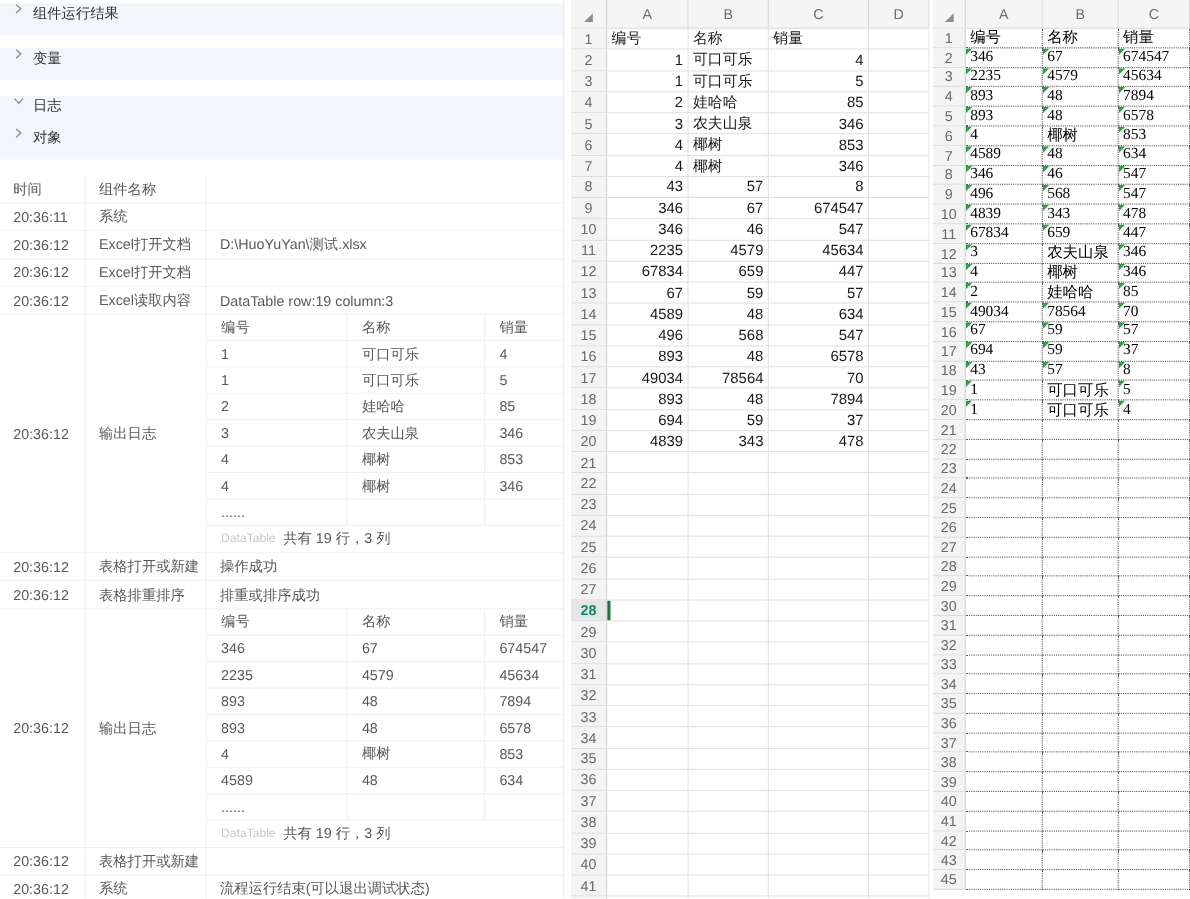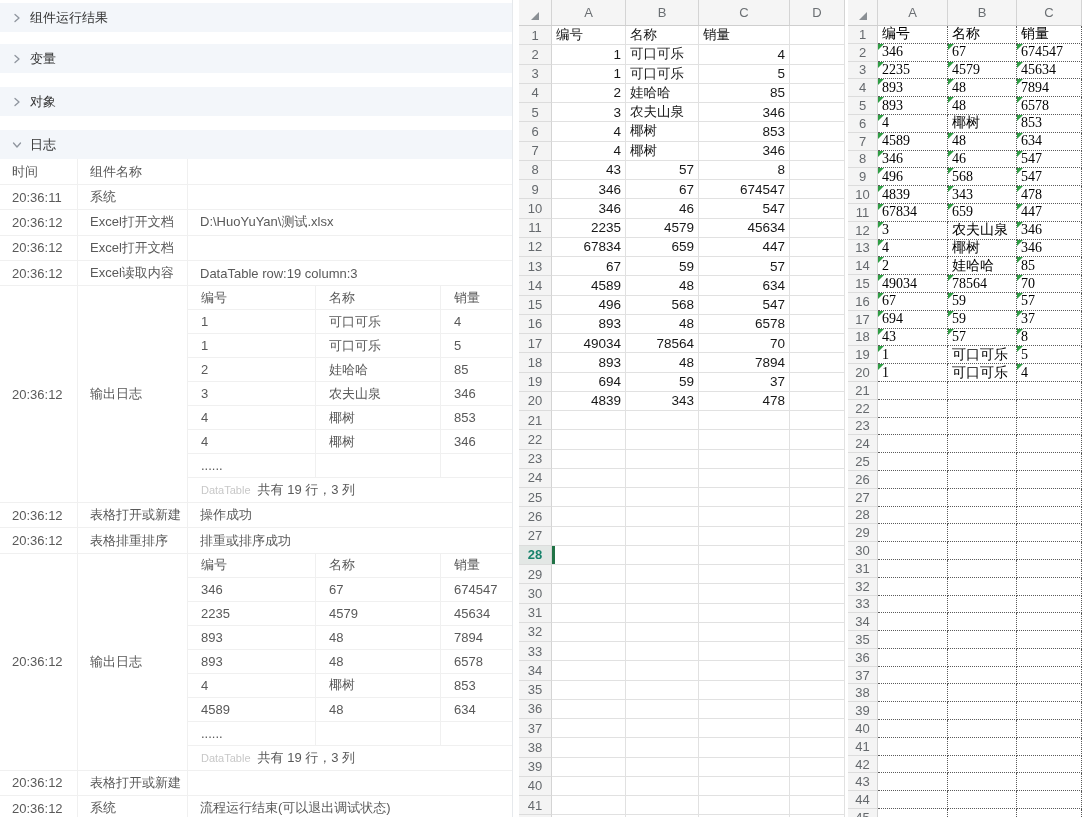--- a/index.html
+++ b/index.html
@@ -3,21 +3,21 @@
 <meta charset="utf-8">
 <style>
   html,body{margin:0;padding:0;}
   body{width:1082px;height:817px;overflow:hidden;background:#fff;
        font-family:"Liberation Sans","DejaVu Sans",sans-serif;}
   .app{position:relative;width:1082px;height:817px;overflow:hidden;}
 
   
   .left-panel{position:absolute;left:0;top:0;width:513px;height:817px;box-sizing:border-box;
               background:#fff;border-right:1px solid #e6e9ec;padding-top:3px;overflow:hidden;}
-  .section{height:29px;display:flex;align-items:center;padding:0 12px;box-sizing:border-box;
+  .section{height:29px;display:flex;align-items:flex-start;padding:0 12px;box-sizing:border-box;
            background:#f3f6fa;color:#333;font-size:13px;cursor:pointer;}
   .section .chev{display:flex;align-items:center;margin-right:8px;}
   .gap12{margin-bottom:12px;} .gap14{margin-bottom:14px;}
 
   .log-table{font-size:13px;color:#595959;}
   .lt-row{display:flex;border-bottom:1px solid #f0f0f0;box-sizing:border-box;}
   .lt-row.simple{height:25.3px;}
   .lt-row.head{height:26px;color:#595959;}
   .lt-cell{display:flex;align-items:center;padding:0 12px;box-sizing:border-box;overflow:hidden;white-space:nowrap;text-align:center;}
   .c-time{width:78px;border-right:1px solid #f0f0f0;}
@@ -71,35 +71,35 @@
       <span>组件运行结果</span>
     </div>
     <div class="section gap14">
       <span class="chev">
         <svg width="10" height="10" viewBox="0 0 10 10">
             <polyline points="3,1.5 7,5 3,8.5" fill="none" stroke="#8f959e" stroke-width="1.3" stroke-linecap="round" stroke-linejoin="round"></polyline>
           </svg>
       </span>
       <span>变量</span>
     </div>
+    <div class="section">
+      <span class="chev">
+        <svg width="10" height="10" viewBox="0 0 10 10">
+            <polyline points="1.5,3 5,7 8.5,3" fill="none" stroke="#8f959e" stroke-width="1.3" stroke-linecap="round" stroke-linejoin="round"></polyline>
+          </svg>
+      </span>
+      <span>日志</span>
+    </div>
     <div class="section gap14">
       <span class="chev">
         <svg width="10" height="10" viewBox="0 0 10 10">
             <polyline points="3,1.5 7,5 3,8.5" fill="none" stroke="#8f959e" stroke-width="1.3" stroke-linecap="round" stroke-linejoin="round"></polyline>
           </svg>
       </span>
       <span>对象</span>
-    </div>
-    <div class="section">
-      <span class="chev">
-        <svg width="10" height="10" viewBox="0 0 10 10">
-            <polyline points="1.5,3 5,7 8.5,3" fill="none" stroke="#8f959e" stroke-width="1.3" stroke-linecap="round" stroke-linejoin="round"></polyline>
-          </svg>
-      </span>
-      <span>日志</span>
     </div>
 
     <div class="log-table">
       <div class="lt-row head">
         <div class="lt-cell c-time">时间</div>
         <div class="lt-cell c-comp">组件名称</div>
       </div>
       <div id="log-rows">
           <div class="lt-row simple">
             <div class="lt-cell c-time">20:36:11</div>
@@ -814,26 +814,20 @@
         <div class="sh-cell" style="width: 69px;"></div>
         <div class="sh-cell" style="width: 65px;"></div>
       </div>
       <div class="sh-row" style="height: 17.8px;">
         <div class="sh-rownum" style="width: 30px;">43</div>
         <div class="sh-cell" style="width: 70px;"></div>
         <div class="sh-cell" style="width: 69px;"></div>
         <div class="sh-cell" style="width: 65px;"></div>
       </div>
       <div class="sh-row" style="height: 17.8px;">
-        <div class="sh-rownum" style="width: 30px;">44</div>
-        <div class="sh-cell" style="width: 70px;"></div>
-        <div class="sh-cell" style="width: 69px;"></div>
-        <div class="sh-cell" style="width: 65px;"></div>
-      </div>
-      <div class="sh-row" style="height: 17.8px;">
         <div class="sh-rownum" style="width: 30px;">45</div>
         <div class="sh-cell" style="width: 70px;"></div>
         <div class="sh-cell" style="width: 69px;"></div>
         <div class="sh-cell" style="width: 65px;"></div>
       </div>
     </div>
 
 </div>
 
 </body></html>

